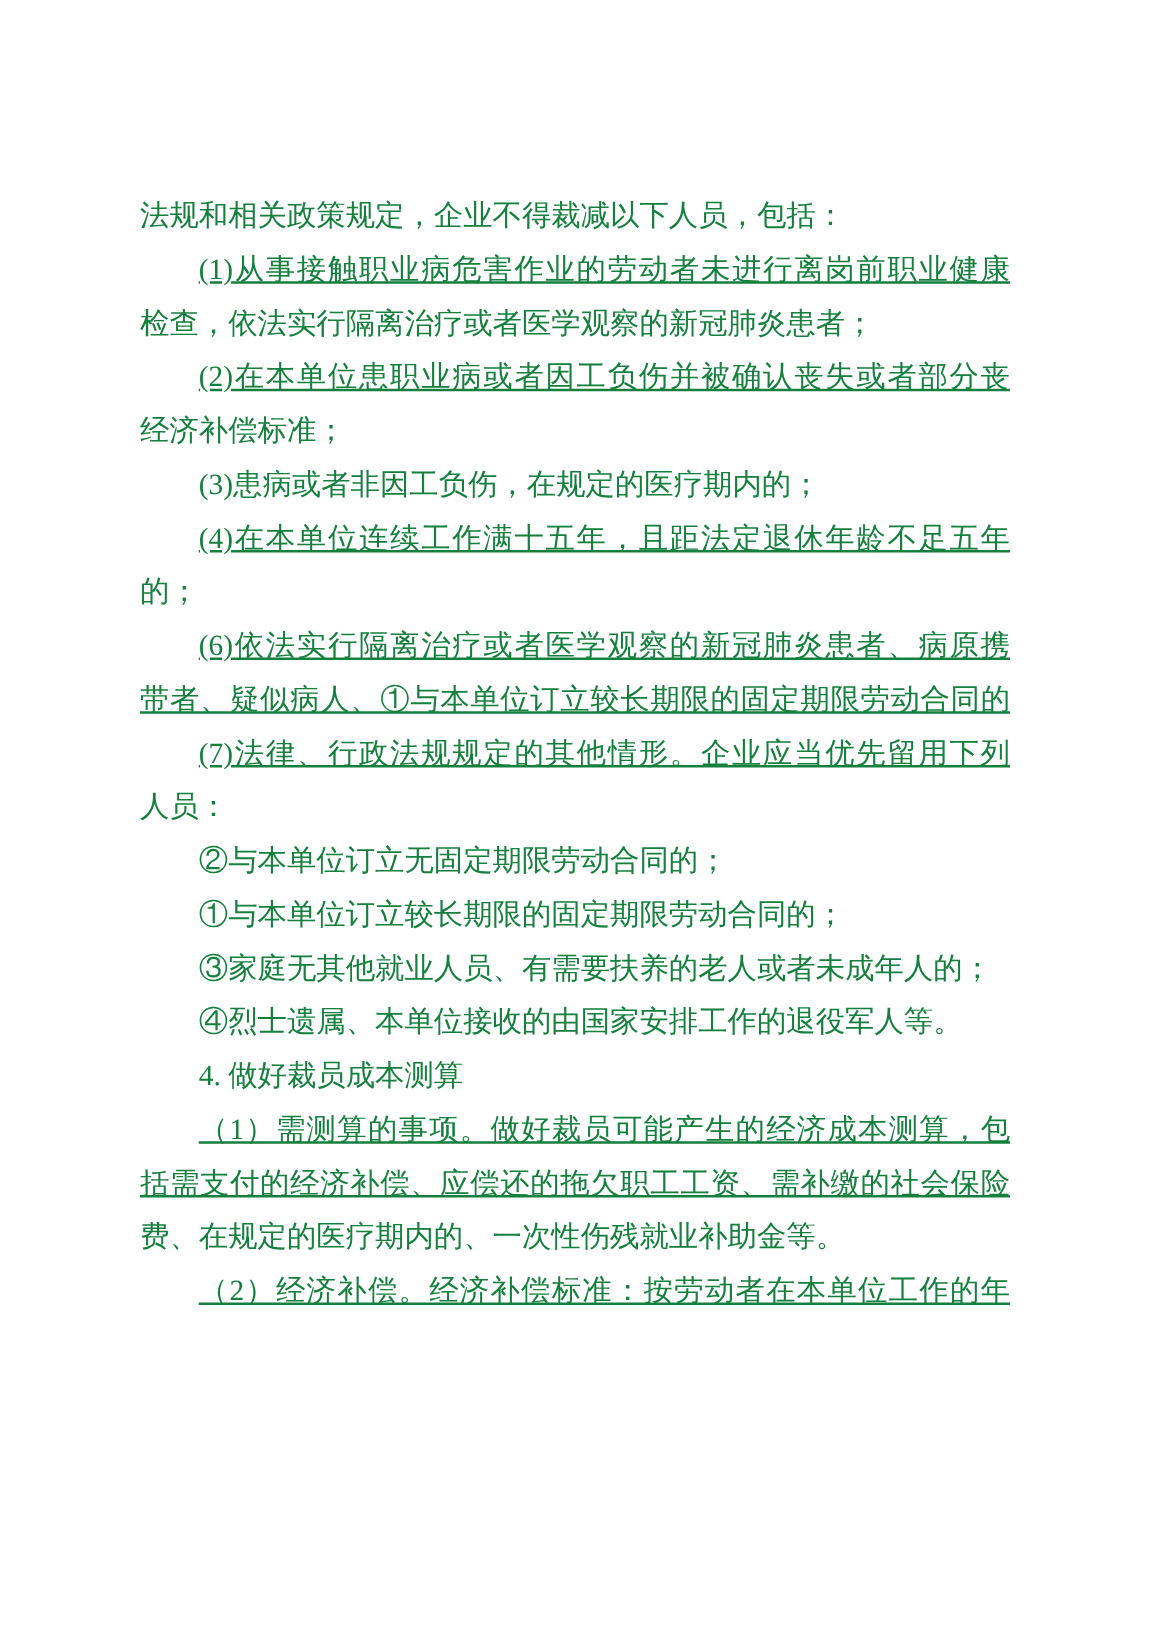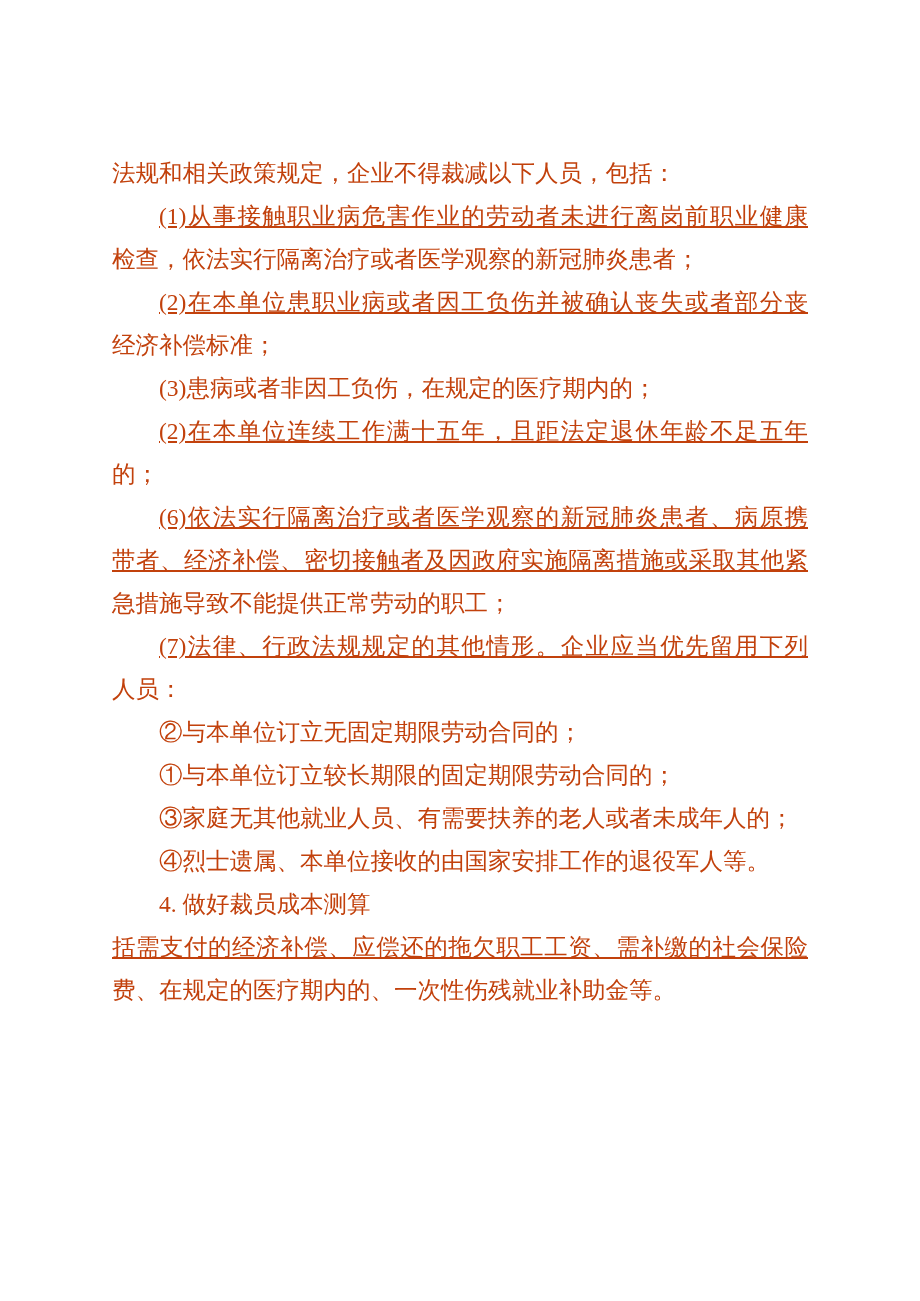--- a/index.html
+++ b/index.html
@@ -12,21 +12,21 @@
     background: #ffffff;
     position: relative;
     overflow: hidden;
   }
   .page {
     position: absolute;
     left: 0; top: 0;
     width: 920px;
     height: 1301px;
     background: #ffffff;
-    color: #c2410c;
+    color: #15803d;
     font-family: "Liberation Serif", "DejaVu Serif", serif;
   }
   .content {
     position: absolute;
     left: 112px;
     top: 152px;
     width: 696px;
   }
   .line {
     font-size: 23.5px;
@@ -51,28 +51,29 @@
 <body>
 
 <div class="page">
   <div class="content">
     <div class="line">法规和相关政策规定，企业不得裁减以下人员，包括：</div>
     <div class="line indent just">(1)从事接触职业病危害作业的劳动者未进行离岗前职业健康</div>
     <div class="line">检查，依法实行隔离治疗或者医学观察的新冠肺炎患者；</div>
     <div class="line indent just">(2)在本单位患职业病或者因工负伤并被确认丧失或者部分丧</div>
     <div class="line">经济补偿标准；</div>
     <div class="line indent">(3)患病或者非因工负伤，在规定的医疗期内的；</div>
-    <div class="line indent just">(2)在本单位连续工作满十五年，且距法定退休年龄不足五年</div>
+    <div class="line indent just">(4)在本单位连续工作满十五年，且距法定退休年龄不足五年</div>
     <div class="line">的；</div>
     <div class="line indent just">(6)依法实行隔离治疗或者医学观察的新冠肺炎患者、病原携</div>
-    <div class="line just">带者、经济补偿、密切接触者及因政府实施隔离措施或采取其他紧</div>
-    <div class="line">急措施导致不能提供正常劳动的职工；</div>
+    <div class="line just">带者、疑似病人、①与本单位订立较长期限的固定期限劳动合同的</div>
     <div class="line indent just">(7)法律、行政法规规定的其他情形。企业应当优先留用下列</div>
     <div class="line">人员：</div>
     <div class="line indent">②与本单位订立无固定期限劳动合同的；</div>
     <div class="line indent">①与本单位订立较长期限的固定期限劳动合同的；</div>
     <div class="line indent">③家庭无其他就业人员、有需要扶养的老人或者未成年人的；</div>
     <div class="line indent">④烈士遗属、本单位接收的由国家安排工作的退役军人等。</div>
     <div class="line indent">4. 做好裁员成本测算</div>
+    <div class="line indent just">（1）需测算的事项。做好裁员可能产生的经济成本测算，包</div>
     <div class="line just">括需支付的经济补偿、应偿还的拖欠职工工资、需补缴的社会保险</div>
     <div class="line">费、在规定的医疗期内的、一次性伤残就业补助金等。</div>
+    <div class="line indent just">（2）经济补偿。经济补偿标准：按劳动者在本单位工作的年</div>
   </div>
 </div>
 
 </body></html>

